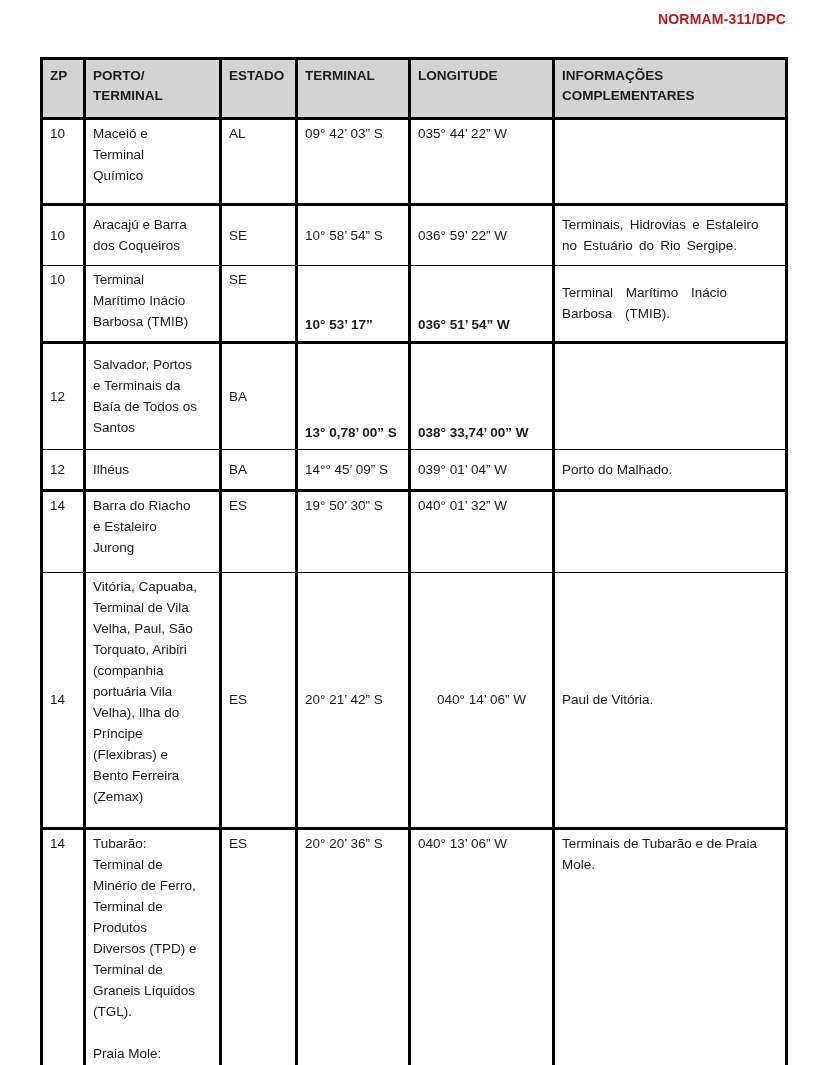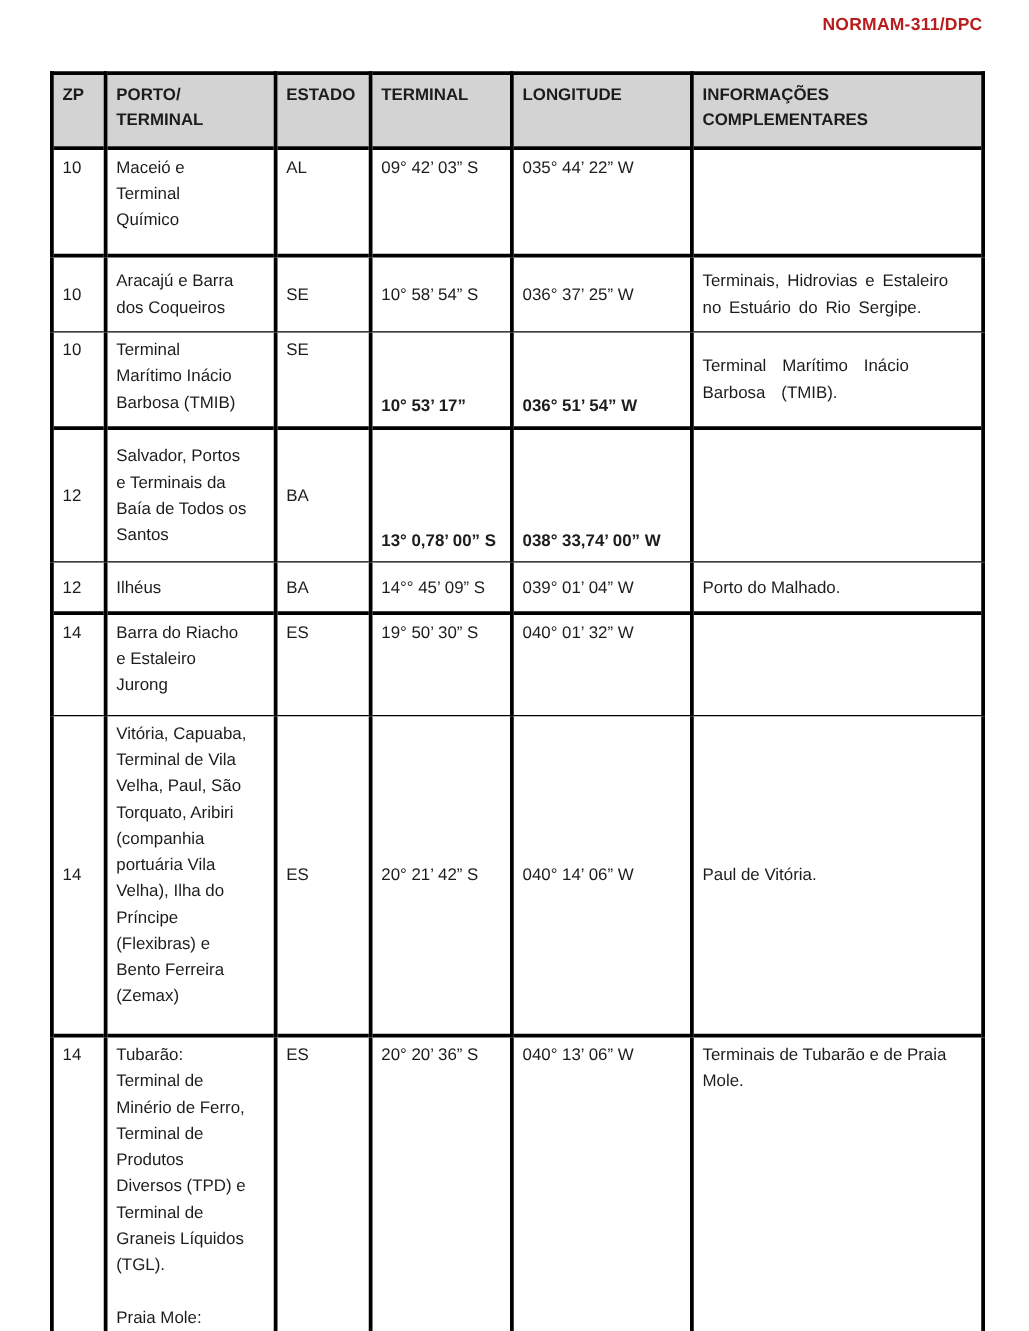--- a/index.html
+++ b/index.html
@@ -50,21 +50,21 @@
   
   tr.r2 td{vertical-align:middle;}
   tr.r2 td.c6{word-spacing:2.5px;}
   tr.r3 td.c4,tr.r3 td.c5{vertical-align:bottom;padding-bottom:6px;font-weight:bold;}
   tr.r3 td.c6{vertical-align:middle;word-spacing:9px;}
   tr.r4 td.c1,tr.r4 td.c3{vertical-align:middle;}
   tr.r4 td.c2{vertical-align:middle;text-align:left;}
   tr.r4 td.c4,tr.r4 td.c5{vertical-align:bottom;padding-bottom:6px;font-weight:bold;}
   tr.r5 td{vertical-align:middle;}
   tr.r7 td.c1,tr.r7 td.c3,tr.r7 td.c4,tr.r7 td.c6{vertical-align:middle;}
-  tr.r7 td.c5{vertical-align:middle;text-align:left;}
+  tr.r7 td.c5{vertical-align:middle;text-align:center;}
 </style>
 </head>
 <body>
 
 <div class="page">
   <div class="doc-ref">NORMAM-311/DPC</div>
 
   <table class="ports">
     <colgroup>
       <col style="width:43px">
@@ -96,21 +96,21 @@
           <td class="c4">09° 42’ 03” S</td>
           <td class="c5">035° 44’ 22” W</td>
           <td class="c6"></td>
         </tr>
         <tr class="r2">
           <td class="c1">10</td>
           <td class="c2">Aracajú e Barra
 dos Coqueiros</td>
           <td class="c3">SE</td>
           <td class="c4">10° 58’ 54” S</td>
-          <td class="c5">036° 37’ 25” W</td>
+          <td class="c5">036° 59’ 22” W</td>
           <td class="c6">Terminais, Hidrovias e Estaleiro
 no Estuário do Rio Sergipe.</td>
         </tr>
         <tr class="r3 bt-thin">
           <td class="c1">10</td>
           <td class="c2">Terminal
 Marítimo Inácio
 Barbosa (TMIB)</td>
           <td class="c3">SE</td>
           <td class="c4">10° 53’ 17”</td>

